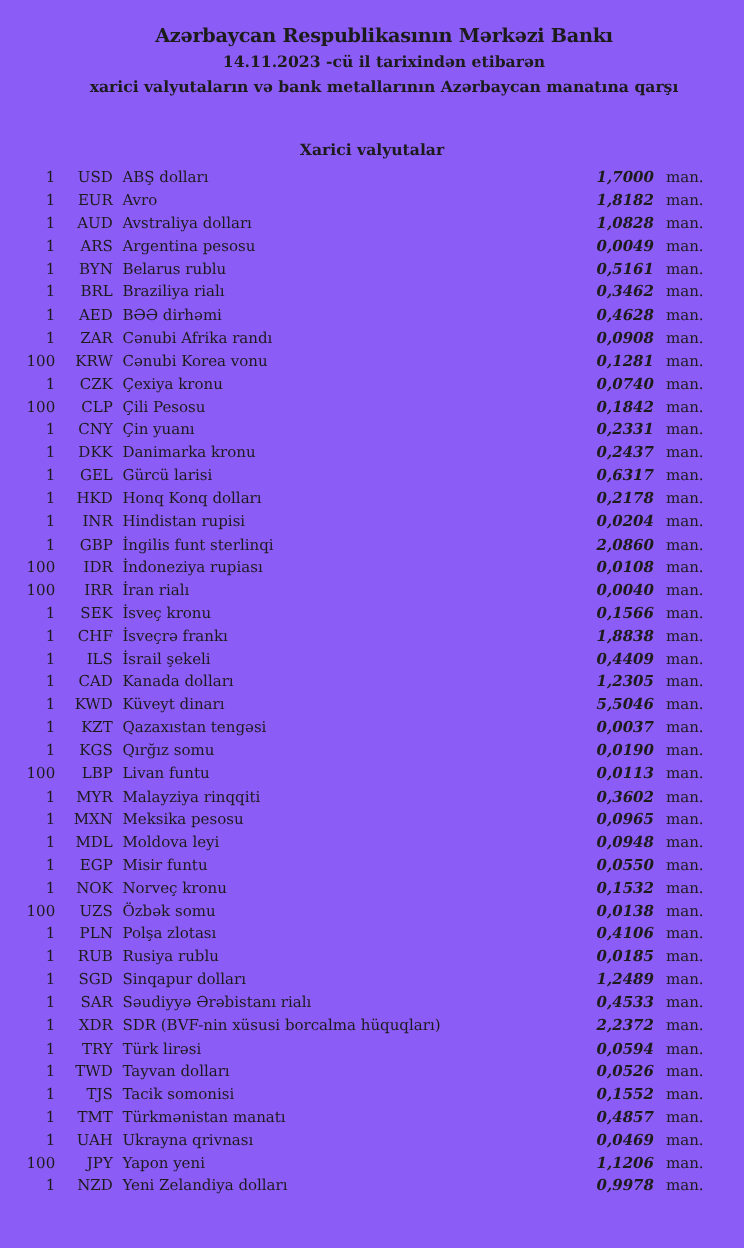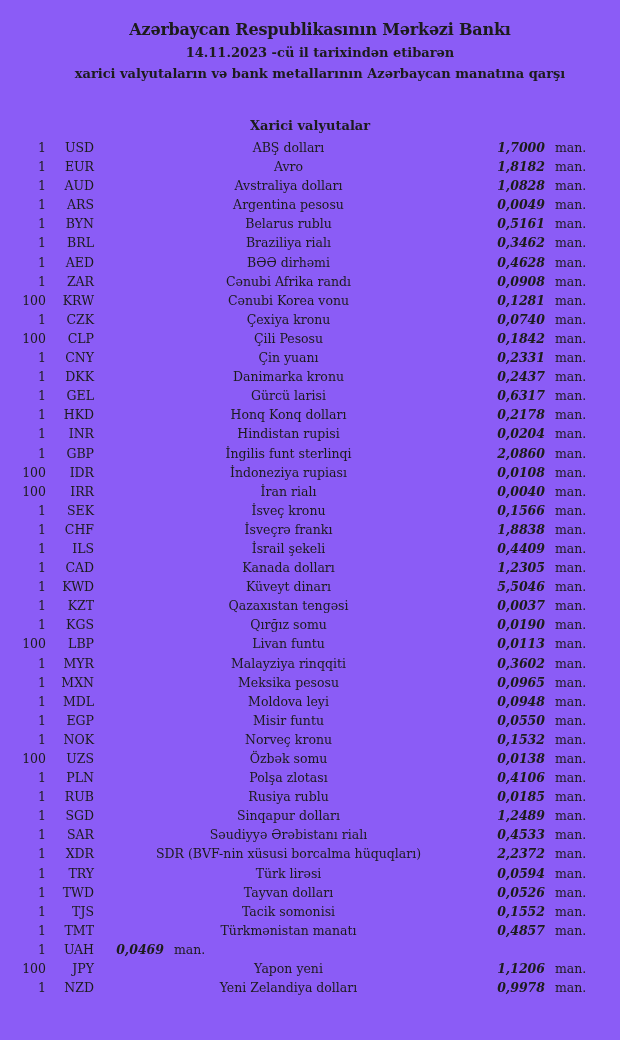--- a/index.html
+++ b/index.html
@@ -51,21 +51,21 @@
   .row {
     display: flex;
     align-items: baseline;
     height: 19.1px;
     font-size: 12.5px;
     line-height: 19.1px;
     white-space: nowrap;
   }
   .c-qty   { width: 28px; text-align: right; flex: none; }
   .c-code  { width: 44px; margin-left: 4px; text-align: right; flex: none; }
-  .c-name  { flex: 1 1 auto; margin-left: 8px; text-align: center; overflow: hidden; }
+  .c-name  { flex: 1 1 auto; margin-left: 8px; text-align: left; overflow: hidden; }
   .c-rate  { width: 70px; text-align: right; flex: none; font-weight: bold; font-style: italic; }
   .c-unit  { width: 50px; padding-left: 10px; text-align: left; flex: none; }
 </style>
 </head>
 <body style="color: rgb(28, 28, 28); background: rgb(255, 255, 255);">
 
 <div class="page">
 
   <div class="header">
     <div class="bank-name">Azərbaycan Respublikasının Mərkəzi Bankı</div>
@@ -408,20 +408,21 @@
     <span class="c-qty">1</span>
     <span class="c-code">TMT</span>
     <span class="c-name">Türkmənistan manatı</span>
     <span class="c-rate">0,4857</span>
     <span class="c-unit">man.</span>
   </div>
 
   <div class="row">
     <span class="c-qty">1</span>
     <span class="c-code">UAH</span>
+    <span class="c-name">Ukrayna qrivnası</span>
     <span class="c-rate">0,0469</span>
     <span class="c-unit">man.</span>
   </div>
 
   <div class="row">
     <span class="c-qty">100</span>
     <span class="c-code">JPY</span>
     <span class="c-name">Yapon yeni</span>
     <span class="c-rate">1,1206</span>
     <span class="c-unit">man.</span>

